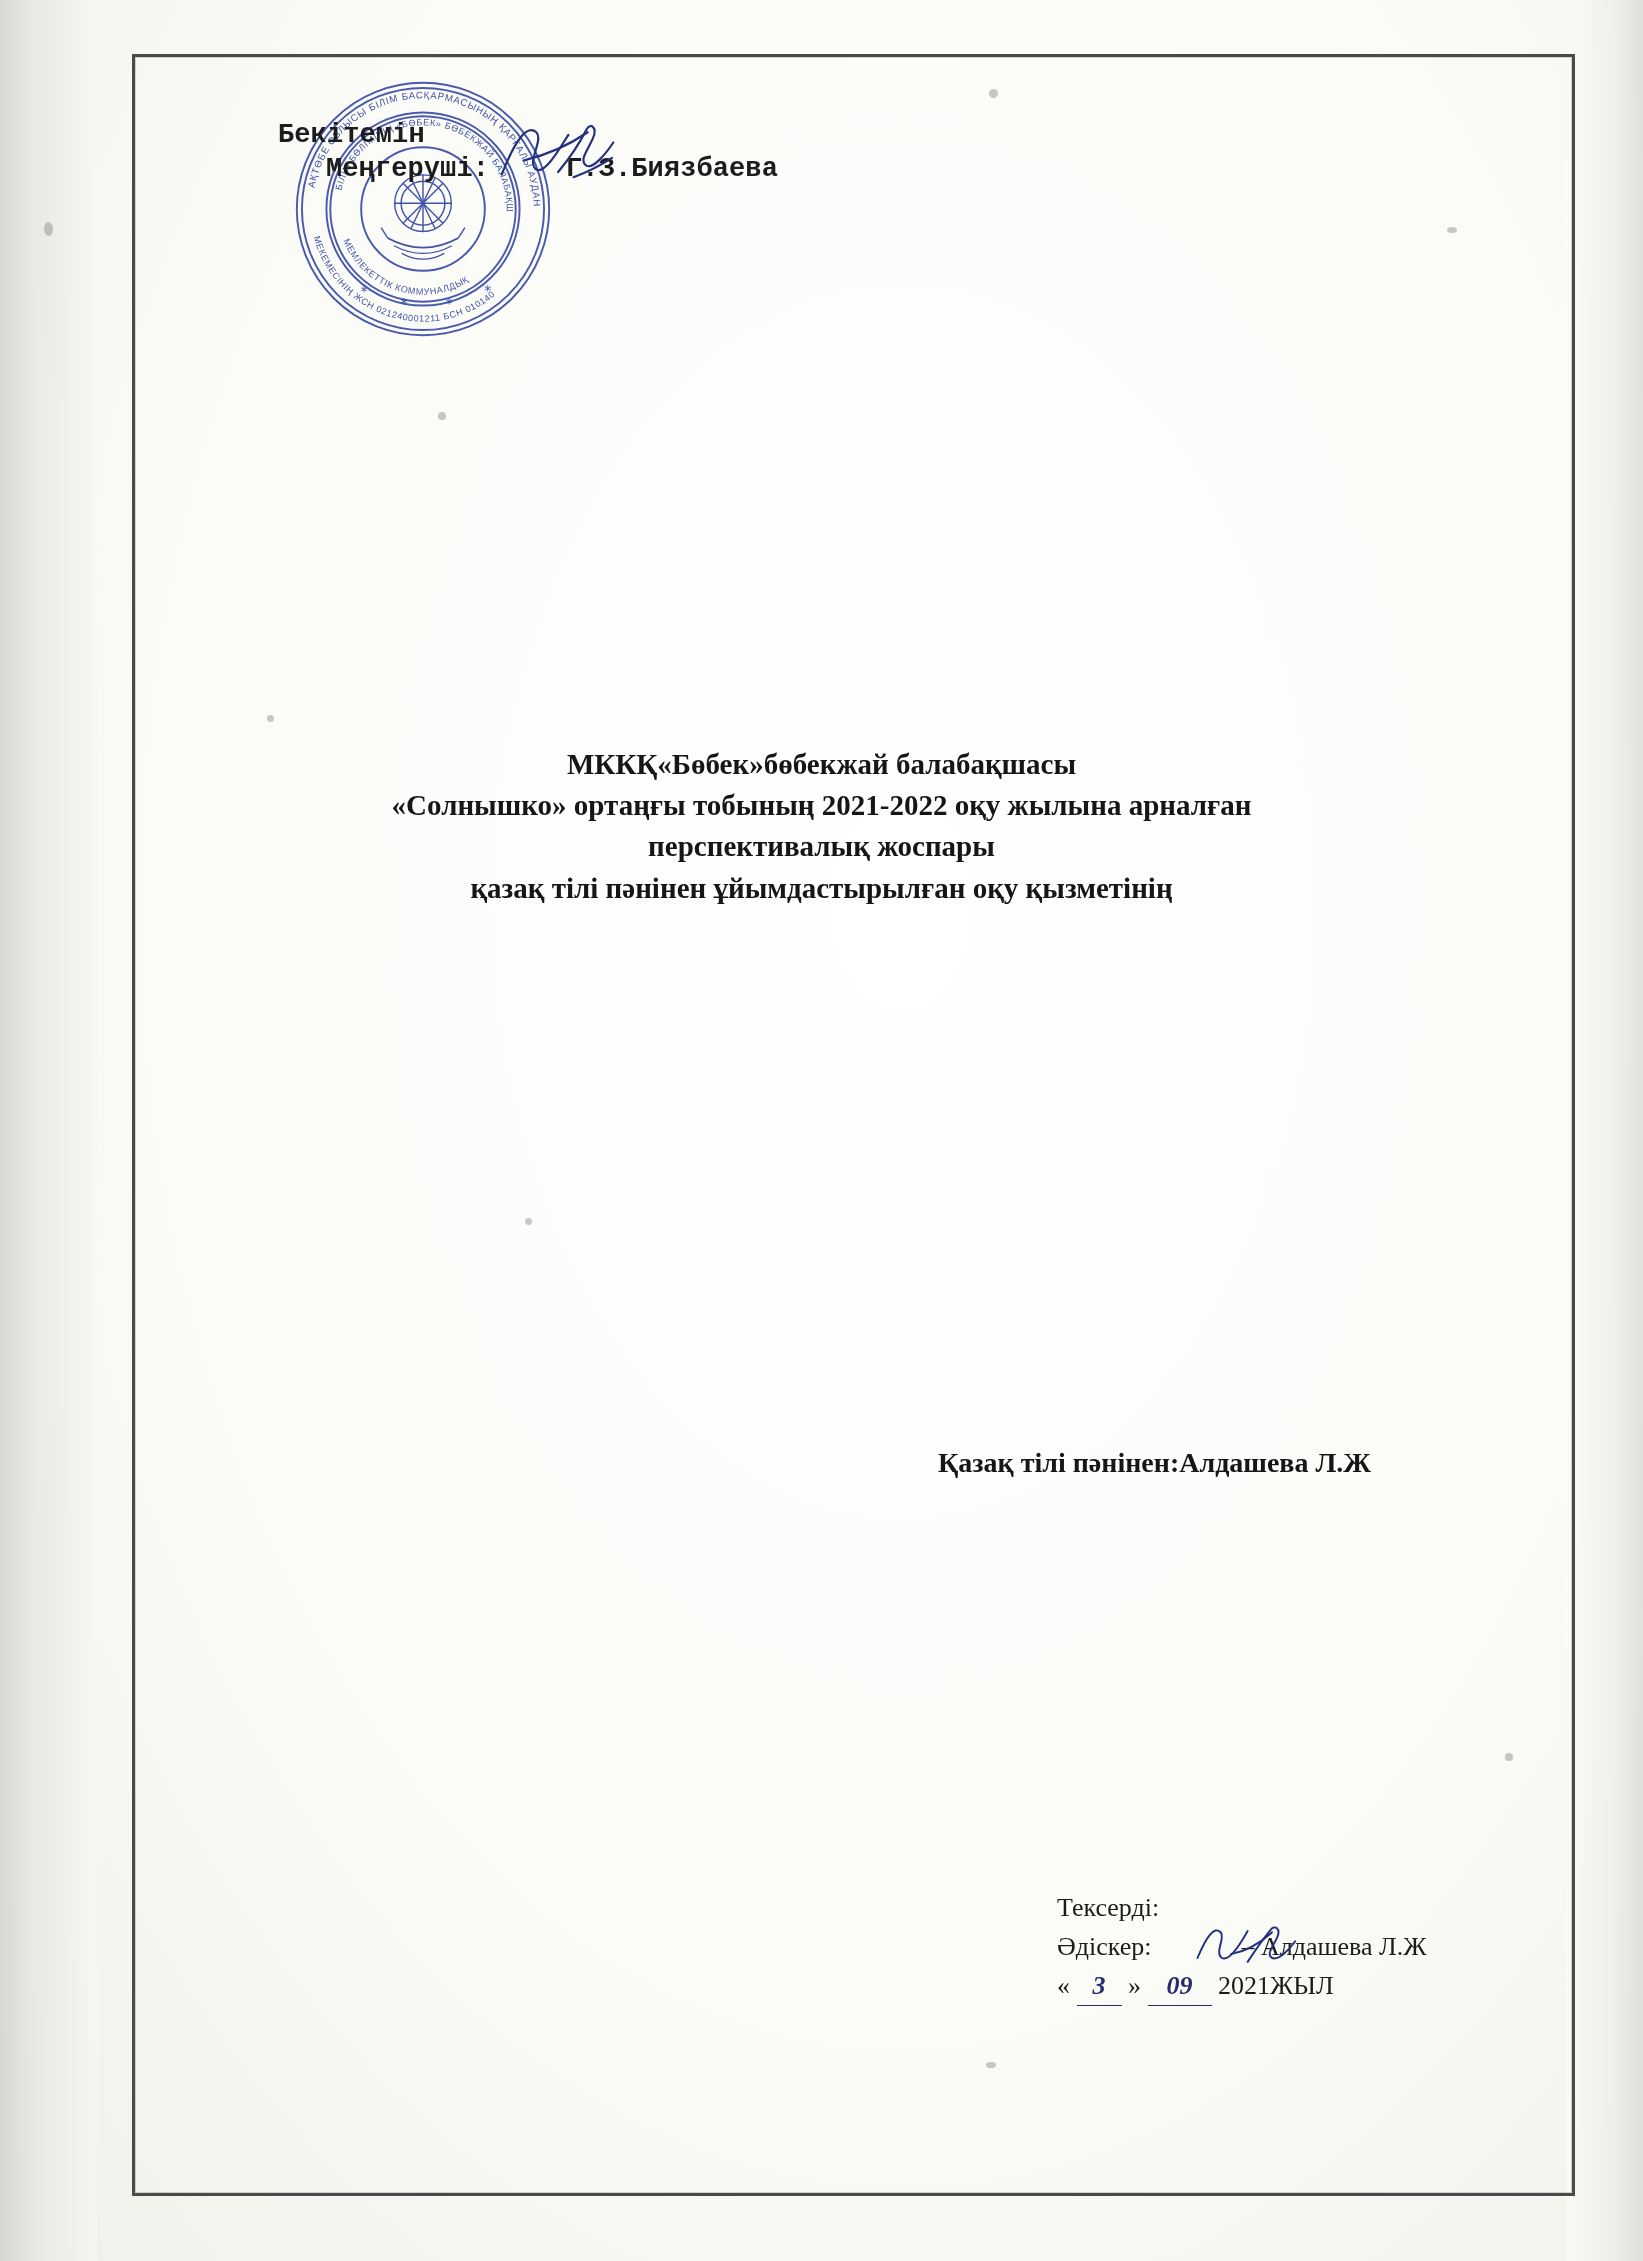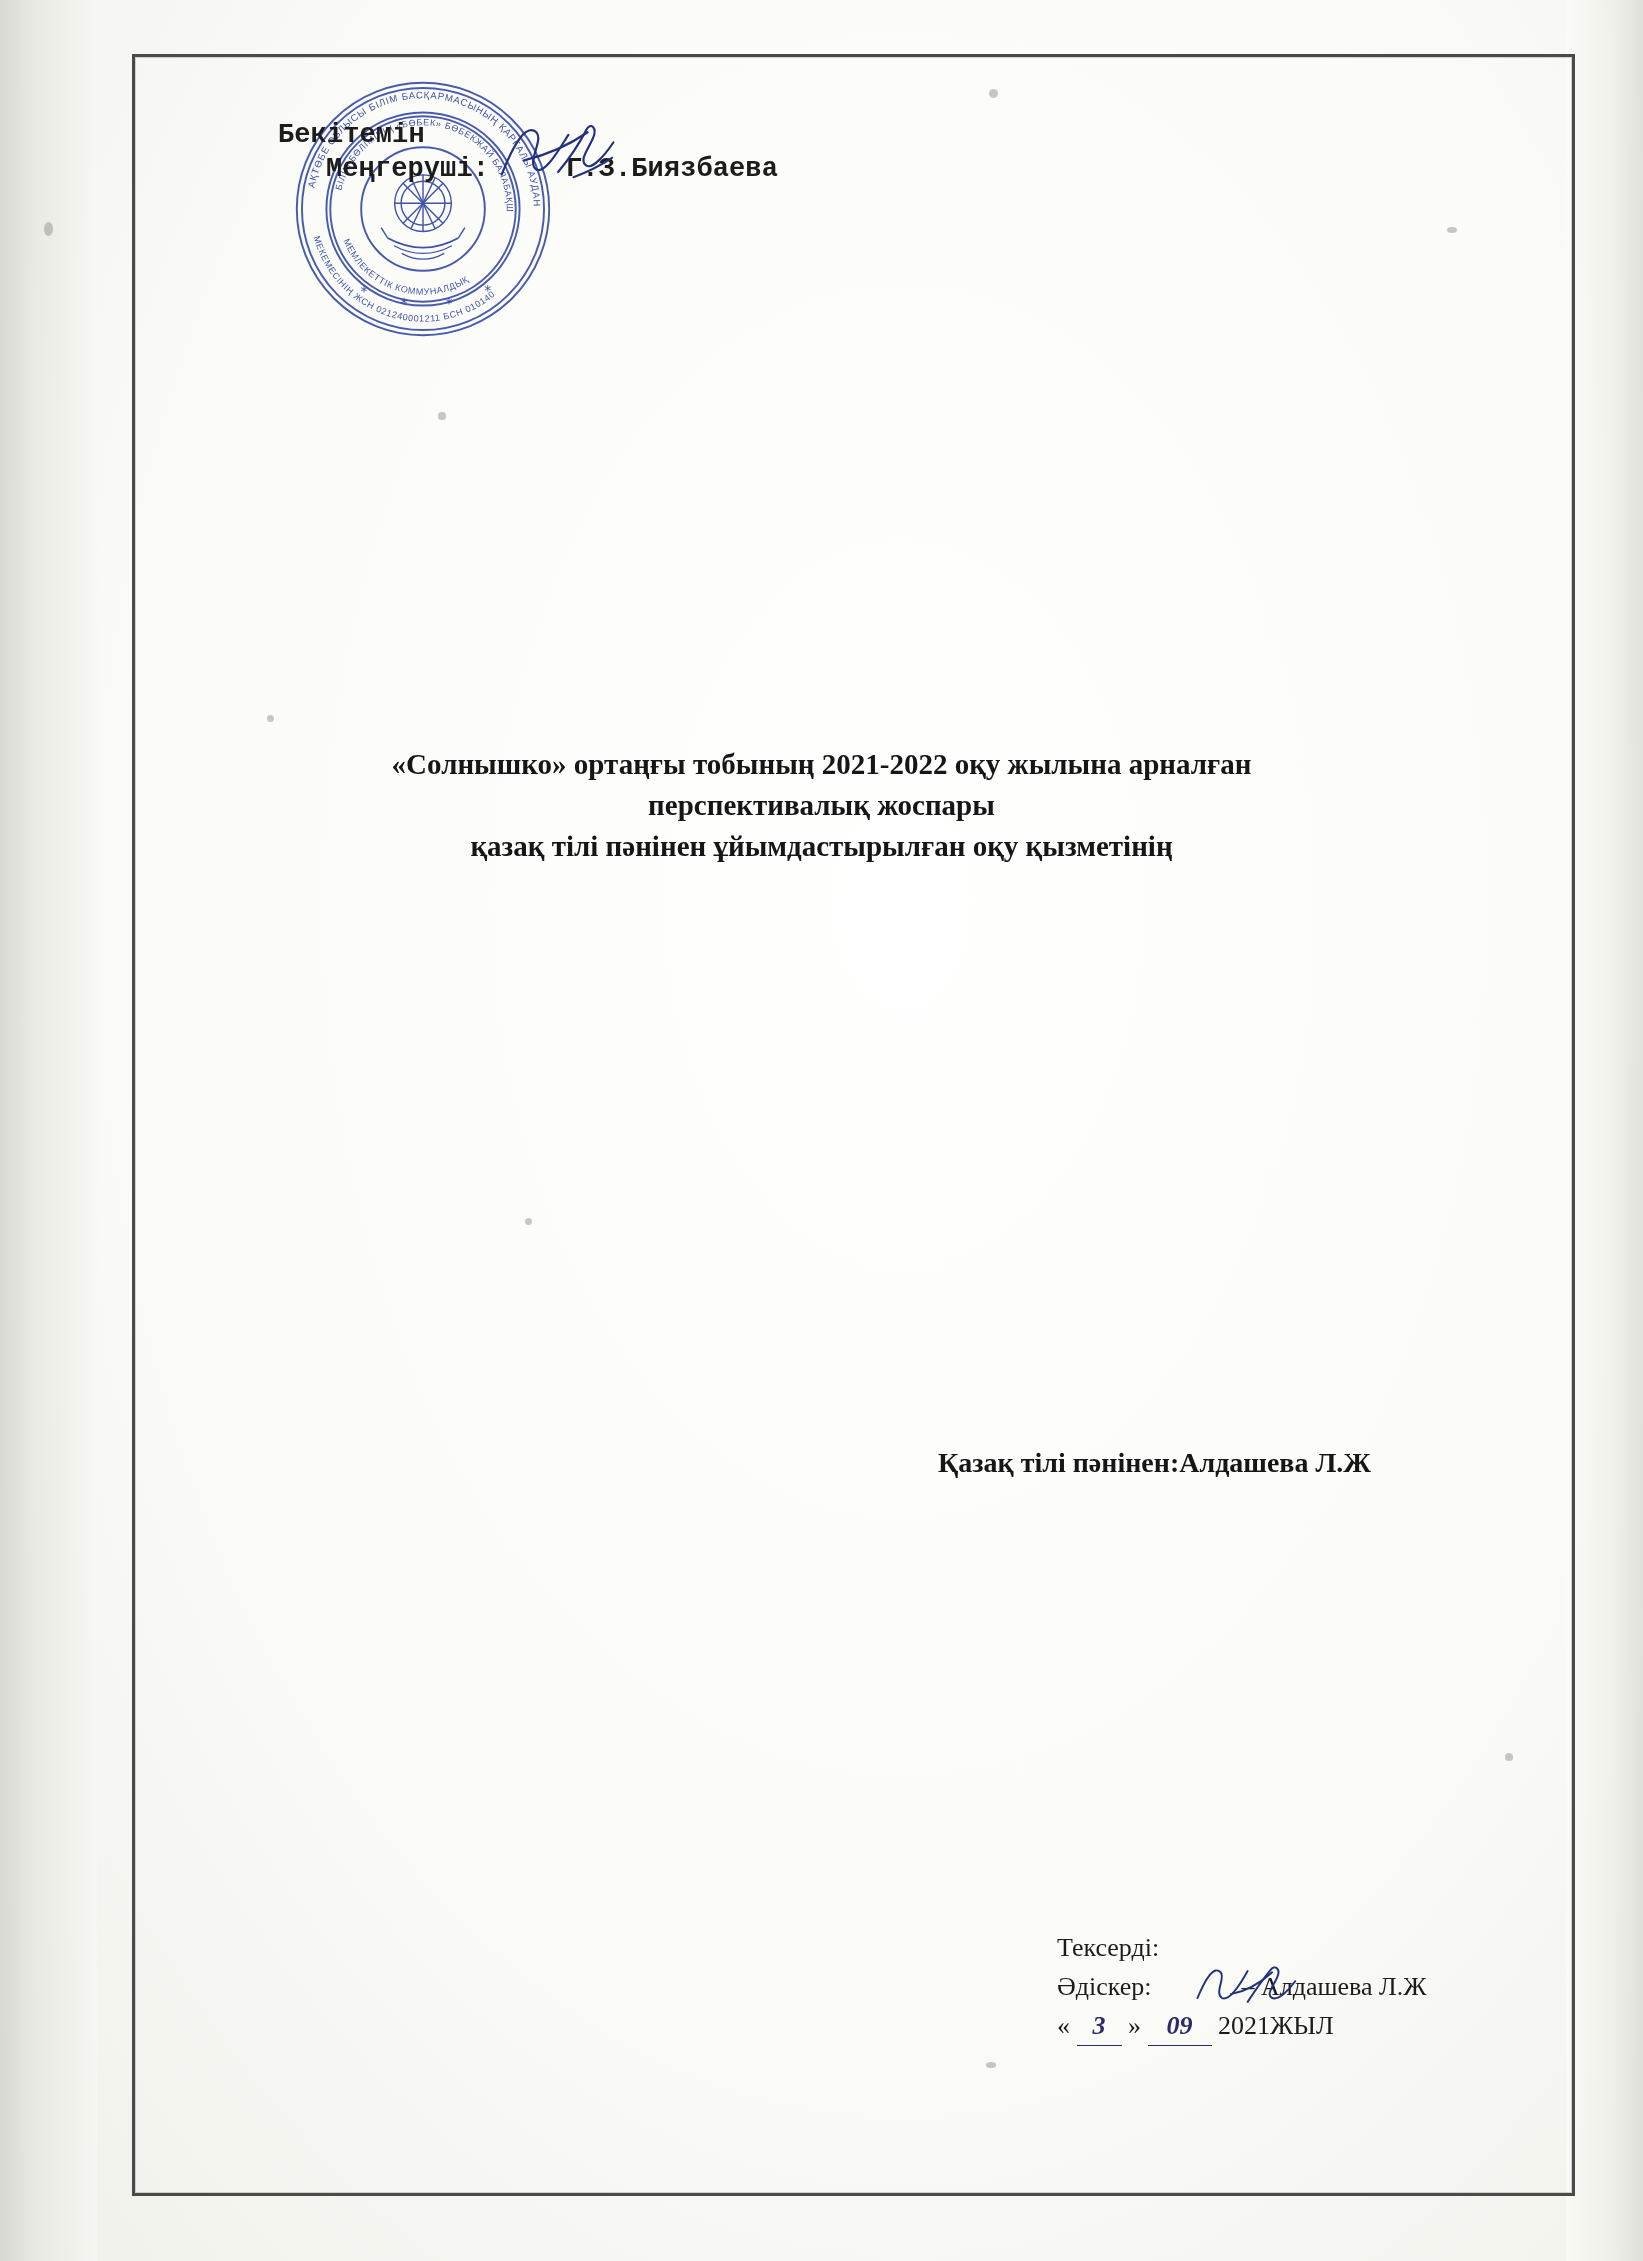--- a/index.html
+++ b/index.html
@@ -120,21 +120,21 @@
     font-weight: bold;
     font-size: 28px;
     color: #161616;
     white-space: nowrap;
   }
 
   
   .checked {
     position: absolute;
     left: 1057px;
-    top: 1928px;
+    top: 1888px;
     font-family: "Liberation Serif", serif;
     font-size: 26px;
     line-height: 1.5;
     color: #1b1b1b;
   }
   .checked .row {
     white-space: nowrap;
     position: relative;
   }
   .hand-gap {
@@ -256,20 +256,21 @@
       <g fill="none" stroke="#23307e" stroke-width="3.4" stroke-linecap="round">
         <path d="M18 96 C 40 40, 58 18, 72 30 C 84 42, 56 78, 72 88 C 86 96, 110 52, 122 34"></path>
         <path d="M52 74 C 86 66, 120 52, 152 30"></path>
         <path d="M106 92 C 124 70, 140 46, 150 26 C 156 14, 168 22, 160 40 C 152 58, 138 74, 150 82 C 160 88, 180 64, 192 46"></path>
         <path d="M130 100 C 152 92, 172 82, 190 70"></path>
       </g>
     </svg>
   </div>
 
   <div class="title-block">
+    <div>МККҚ«Бөбек»бөбекжай балабақшасы</div>
     <div>«Солнышко» ортаңғы тобының 2021-2022 оқу жылына арналған</div>
     <div>перспективалық жоспары</div>
     <div>қазақ тілі пәнінен ұйымдастырылған оқу қызметінің</div>
   </div>
 
   <div class="teacher">Қазақ тілі пәнінен:Алдашева Л.Ж</div>
 
   <div class="checked">
     <div class="row">
       <span>Тексерді:</span>

